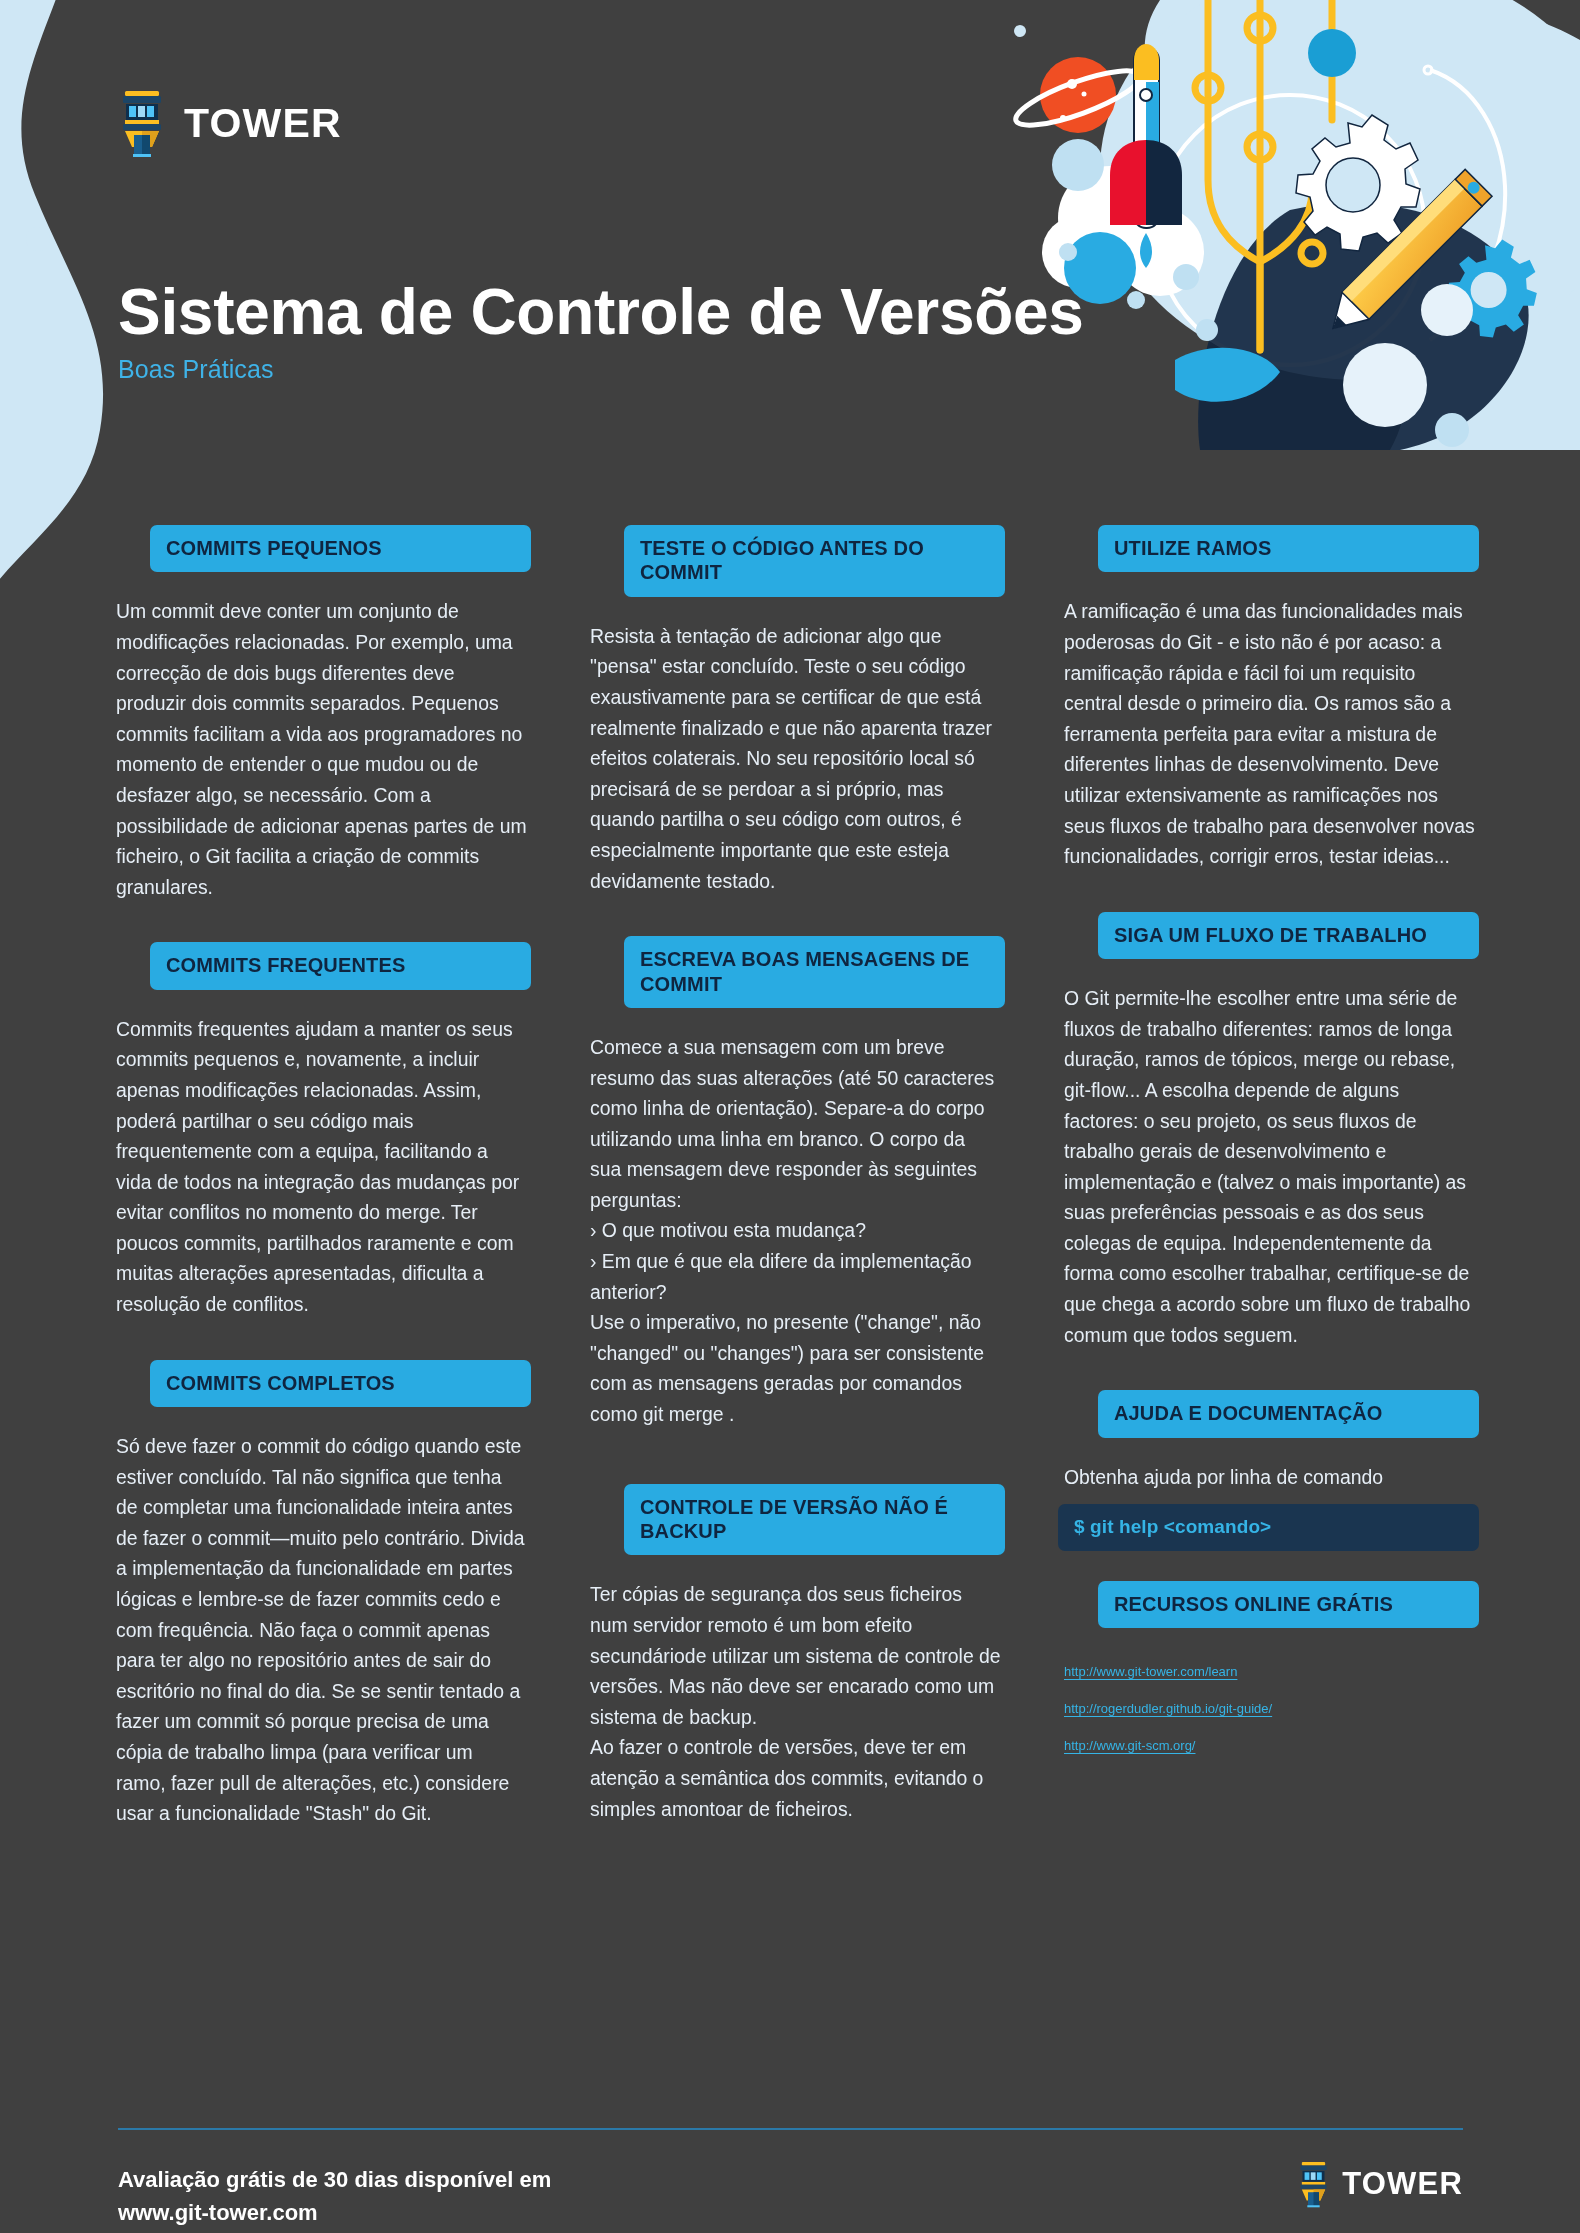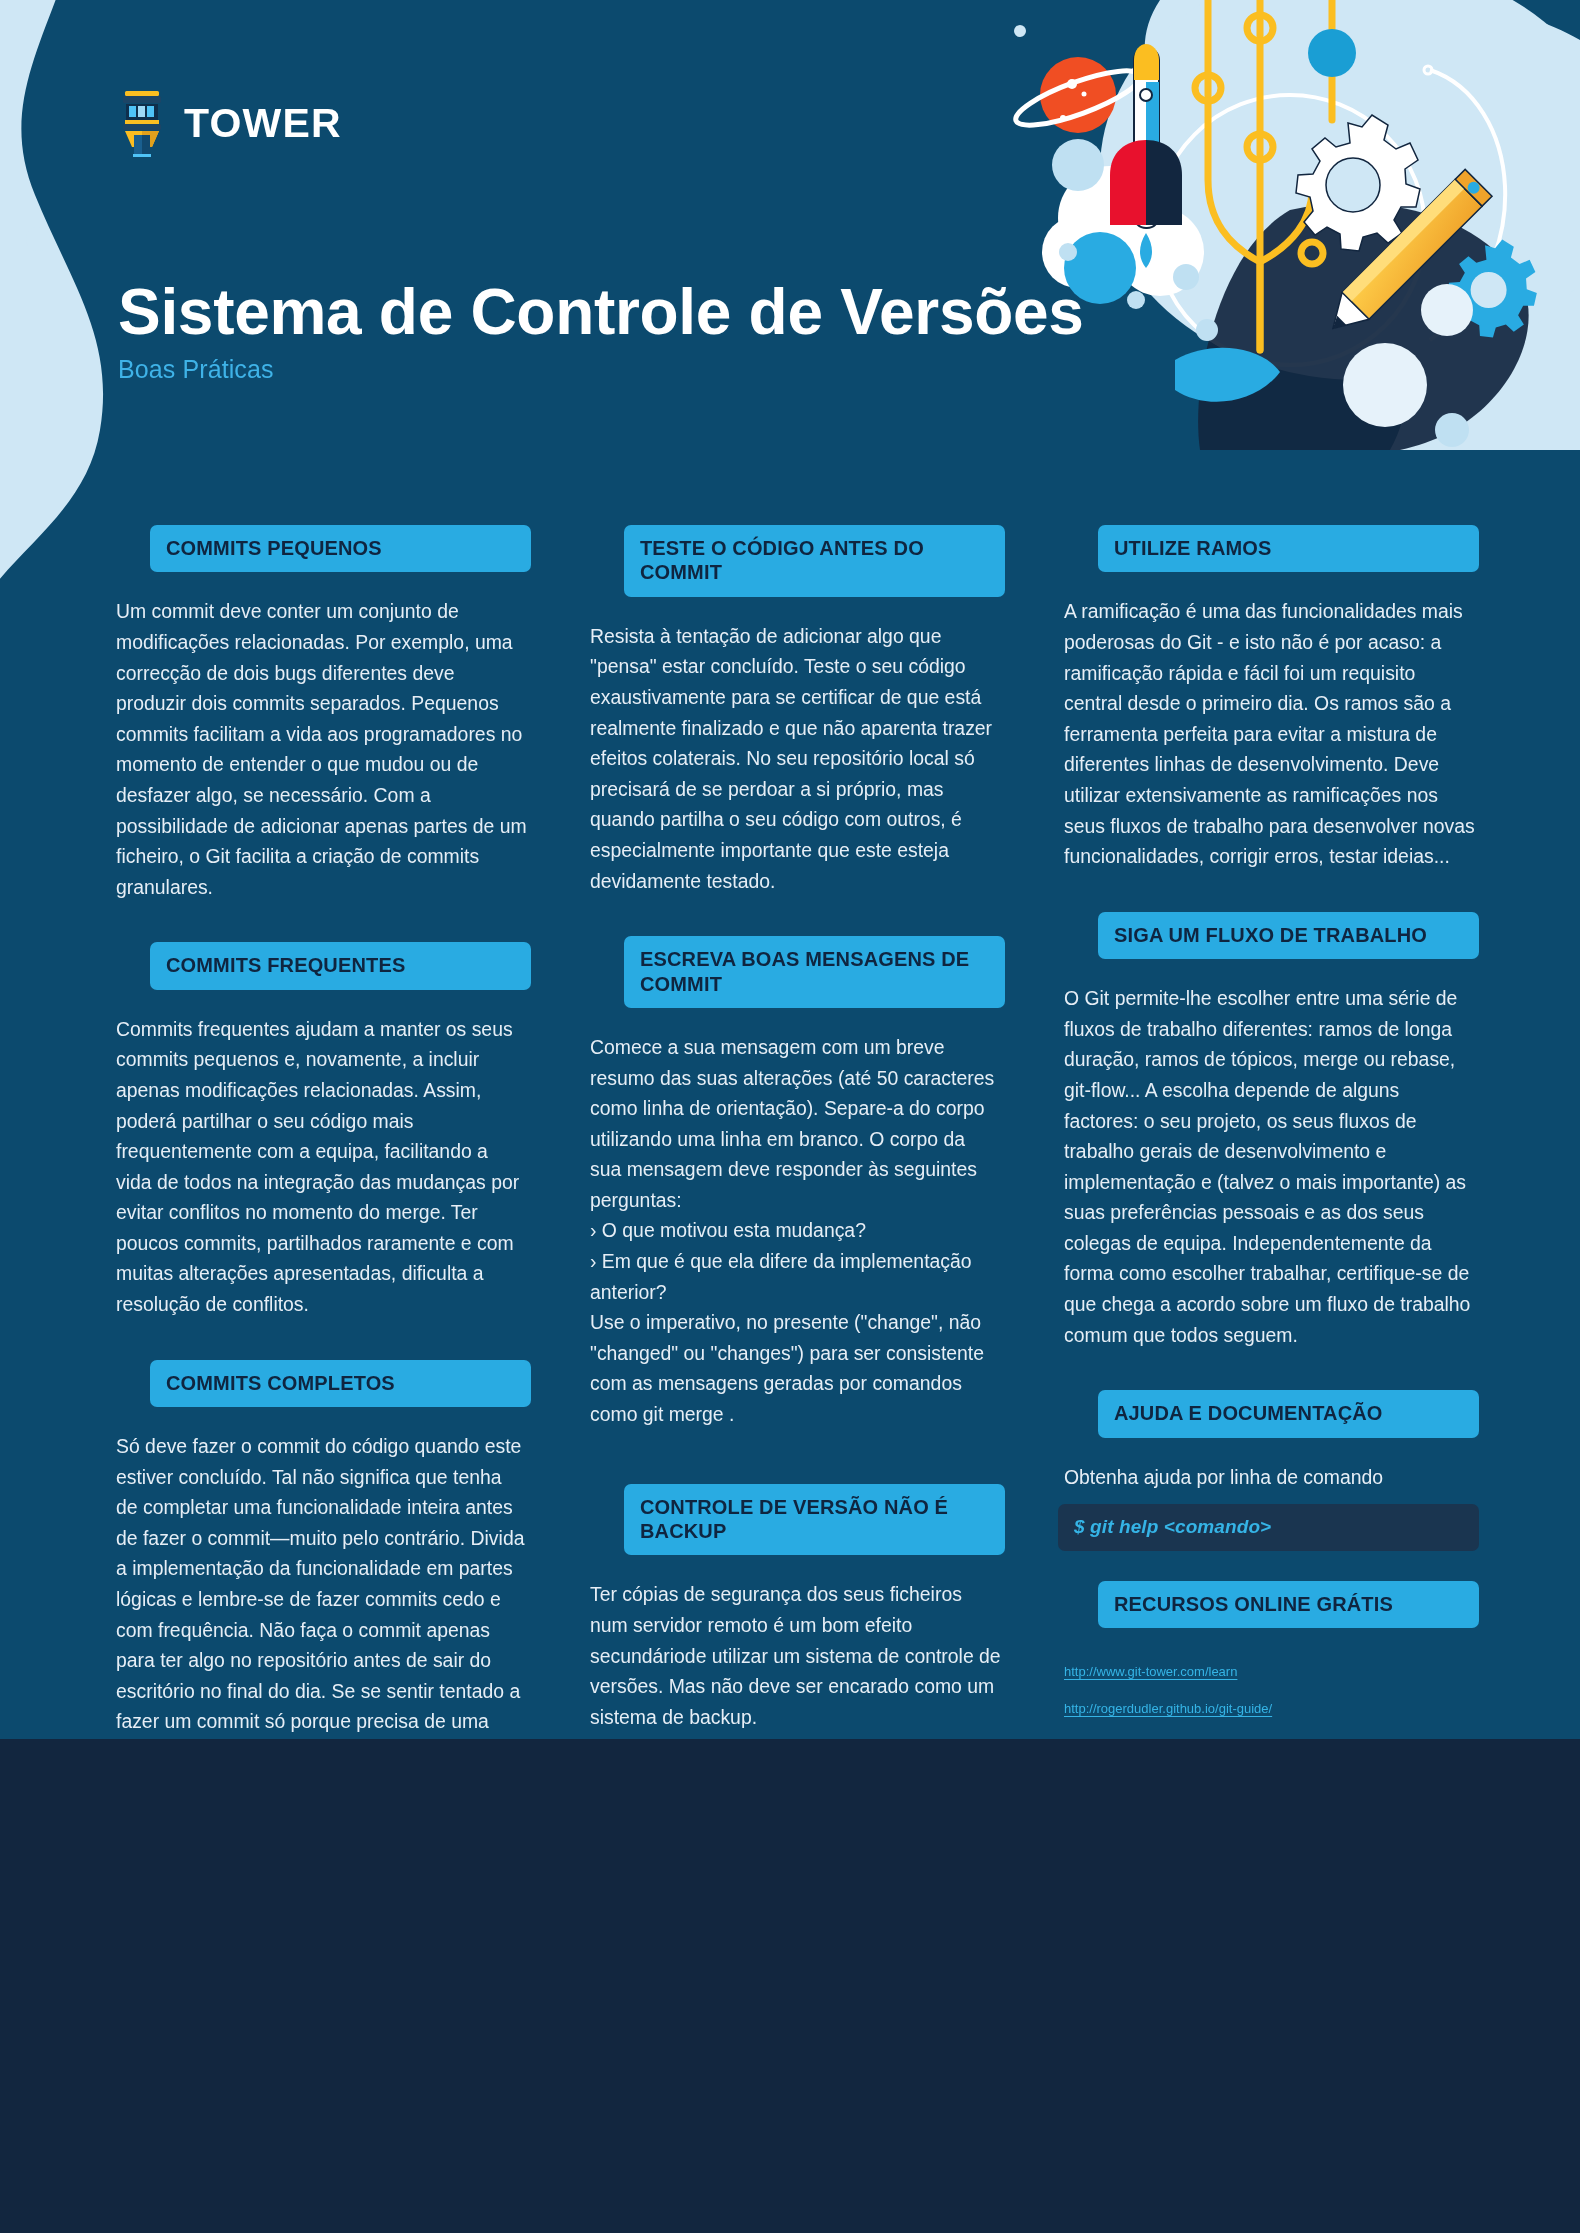--- a/index.html
+++ b/index.html
@@ -9,22 +9,22 @@
     width: 1580px;
     height: 2233px;
     background: #12263f;
     font-family: "Liberation Sans", sans-serif;
     -webkit-font-smoothing: antialiased;
   }
 
   .poster {
     position: relative;
     width: 1580px;
-    height: 1739px;
-    background: #0c4a6e;
+    height: 2233px;
+    background: #404040;
     overflow: hidden;
   }
 
   
   .deco-left-blob {
     position: absolute;
     left: -60px; top: -40px;
     width: 220px; height: 700px;
     pointer-events: none;
   }
@@ -122,21 +122,20 @@
   }
   .cmd-chip {
     margin: 12px 0 0 0;
     background: #1a3550;
     border-radius: 7px;
     padding: 12px 16px 13px 16px;
     color: #35b4e6;
     font-size: 19px;
     font-weight: 700;
     letter-spacing: 0.1px;
-    font-style: italic;
   }
 
   
   .link-list { padding: 30px 4px 0 6px; }
   .link-list a {
     display: block;
     color: #35b4e6;
     font-size: 13px;
     line-height: 27px;
     text-underline-offset: 3px;

